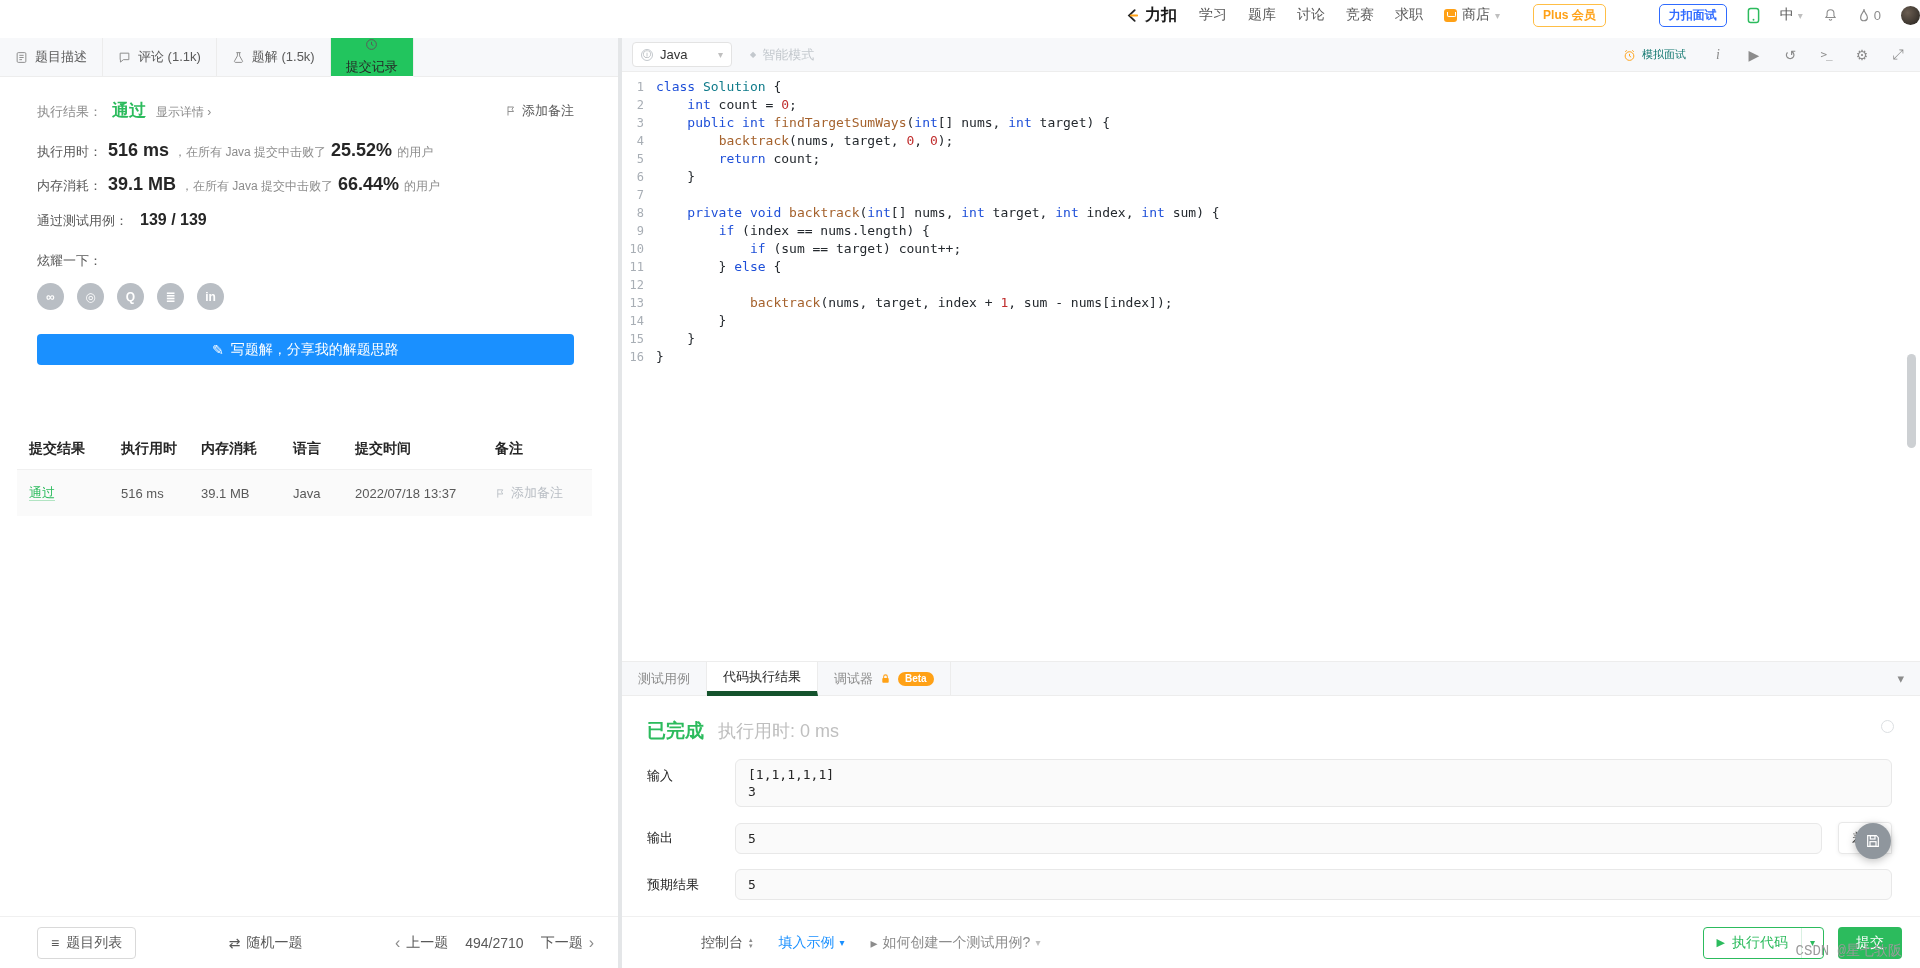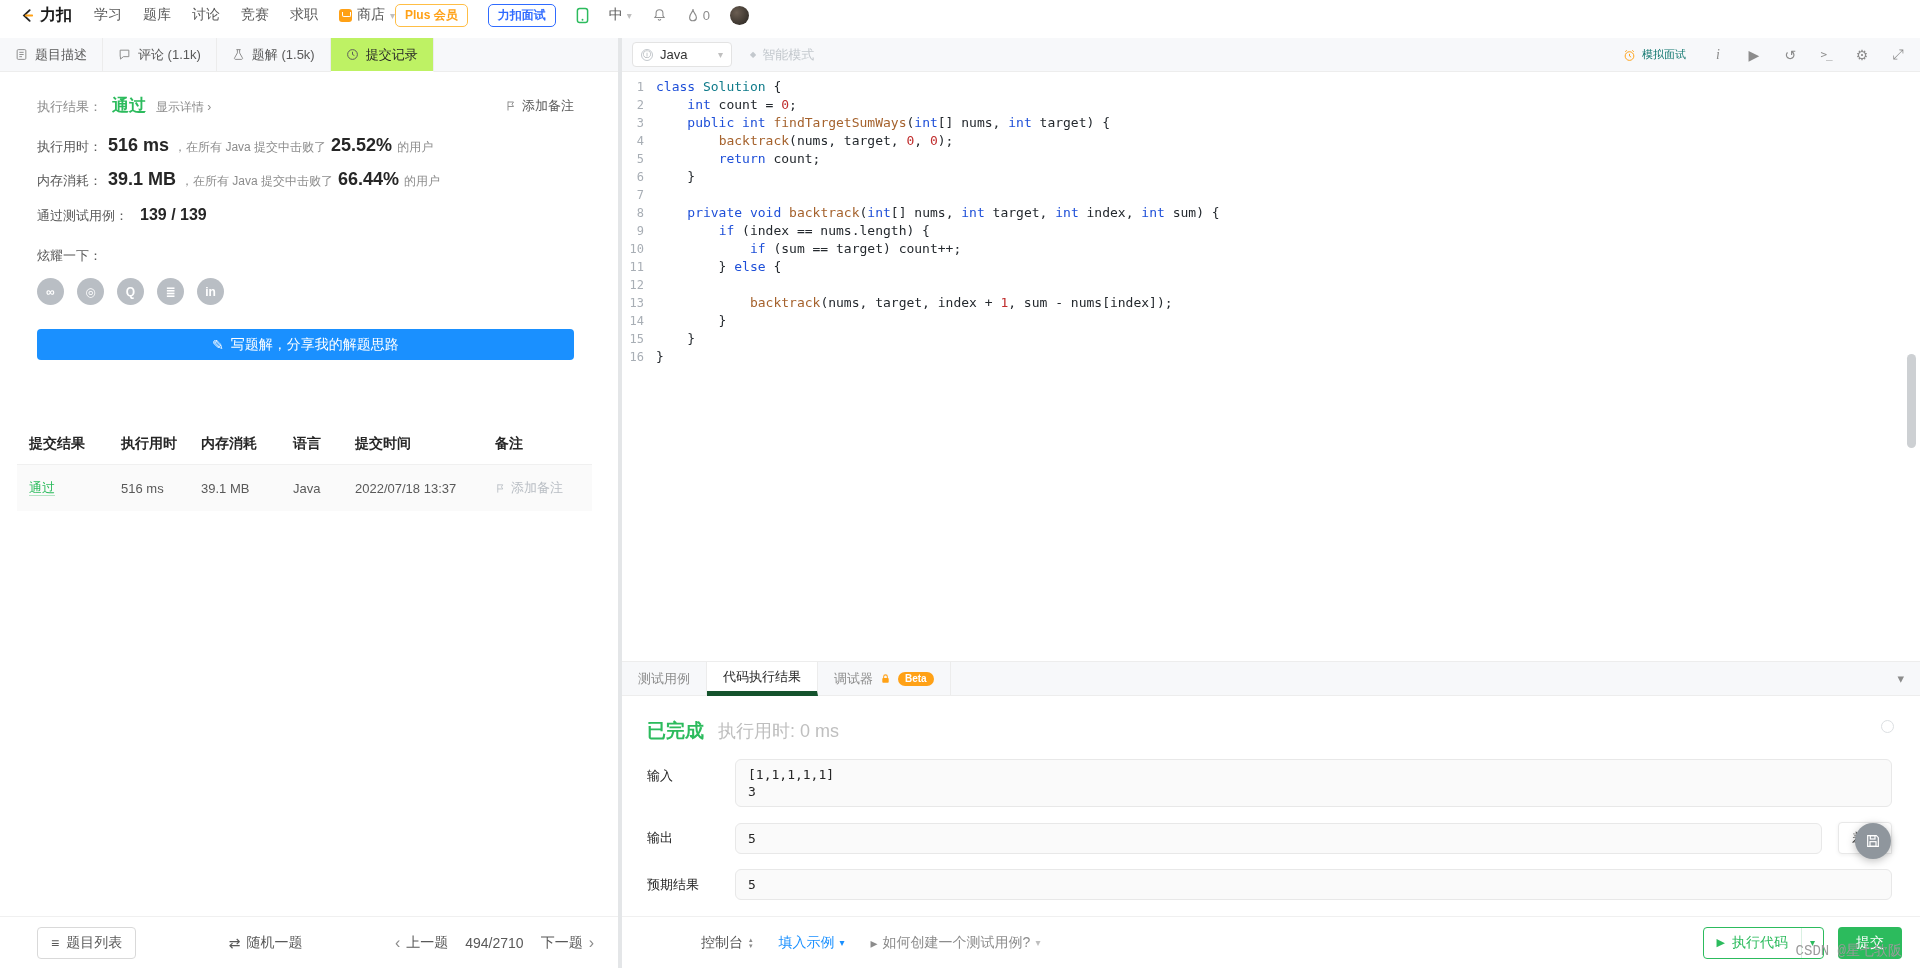--- a/index.html
+++ b/index.html
@@ -1,47 +1,47 @@
 <!DOCTYPE html>
 <html><head>
 <meta charset="utf-8">
 <style>
   * { margin:0; padding:0; box-sizing:border-box; }
   html,body { width:1920px; height:968px; overflow:hidden; background:#fff;
     font-family:"Liberation Sans","DejaVu Sans",sans-serif; color:#262626; }
   .app { width:1920px; height:968px; display:flex; flex-direction:column; position:relative; background:#fff; }
 
   
-  .navbar { flex:0 0 30px; display:flex; align-items:center; justify-content:flex-start; padding:0 0 0 18px; background:#fff; }
+  .navbar { flex:0 0 30px; display:flex; align-items:center; justify-content:flex-end; padding:0 0 0 18px; background:#fff; }
   .nav-left { display:flex; align-items:center; }
   .logo { display:flex; align-items:center; gap:5px; font-weight:bold; font-size:16px; color:#1a1a1a; margin-right:22px; cursor:pointer; }
   .nav-menu { display:flex; align-items:center; gap:21px; font-size:14px; color:#595959; }
   .nav-menu .nav-item { cursor:pointer; }
   .store-item { display:flex; align-items:center; gap:5px; cursor:pointer; }
   .store-icon { width:13px; height:13px; background:#ffa116; border-radius:3px; position:relative; }
   .store-icon::after { content:""; position:absolute; left:3px; top:3px; width:7px; height:4px; border:1.5px solid #fff; border-top:none; border-radius:0 0 2px 2px; }
   .caret { font-size:10px; color:#bfbfbf; }
   .nav-right { display:flex; align-items:center; gap:20px; }
-  .badge { border-radius:5px; padding:2px 9px; font-size:12px; font-weight:bold; cursor:pointer; white-space:nowrap; }
+  .badge { border-radius:5px; padding:2px 9px; font-size:12px; font-weight:bold; cursor:pointer; white-space:nowrap;margin-left:33px; }
   .badge.plus { color:#ffa116; border:1px solid #ffbe45; }
   .badge.interview { color:#2f6bff; border:1px solid #2f6bff; }
   .lang-switch { display:flex; align-items:center; gap:4px; font-size:14px; color:#595959; cursor:pointer; }
   .streak { display:flex; align-items:center; gap:4px; font-size:13px; color:#8c8c8c; cursor:pointer; }
   .avatar { width:19px; height:19px; border-radius:50%; background:radial-gradient(circle at 35% 35%, #6b5e52, #24211d); cursor:pointer; }
   .icon-btn { display:flex; align-items:center; cursor:pointer; }
 
   
   .content { flex:1; display:flex; padding-top:8px; min-height:0; }
   .panel-divider { flex:0 0 4px; background:#e4e6e8; }
 
   
   .left-panel { flex:0 0 618px; width:618px; display:flex; flex-direction:column; min-height:0; background:#fff; }
   .tabbar { flex:0 0 34px; background:#f7f8fa; display:flex; align-items:stretch; border-bottom:1px solid #ededed; }
   .tab { display:flex; align-items:center; gap:7px; padding:0 15px; font-size:13px; color:#595959; border-right:1px solid #ececec; cursor:pointer; white-space:nowrap; }
-  .tab.active { background:#bef264; color:#262626; border-bottom:1px solid #fff; margin-bottom:-1px; }
+  .tab.active { background:#22c55e; color:#262626; border-bottom:1px solid #fff; margin-bottom:-1px;flex-direction:column; }
   .tab svg { flex:0 0 auto; }
 
   .left-body { flex:1; overflow:hidden; }
   .result-card { padding:22px 44px 16px 37px; }
   .result-head { display:flex; align-items:center; justify-content:space-between; }
   .result-head-left { display:flex; align-items:baseline; gap:10px; }
   .muted-label { font-size:13px; color:#8c8c8c; }
   .status-pass { font-size:17px; font-weight:bold; color:#2cbb5d; cursor:pointer; }
   .detail-link { font-size:12px; color:#8c8c8c; cursor:pointer; }
   .add-note-link { display:flex; align-items:center; gap:5px; font-size:13px; color:#595959; cursor:pointer; }

